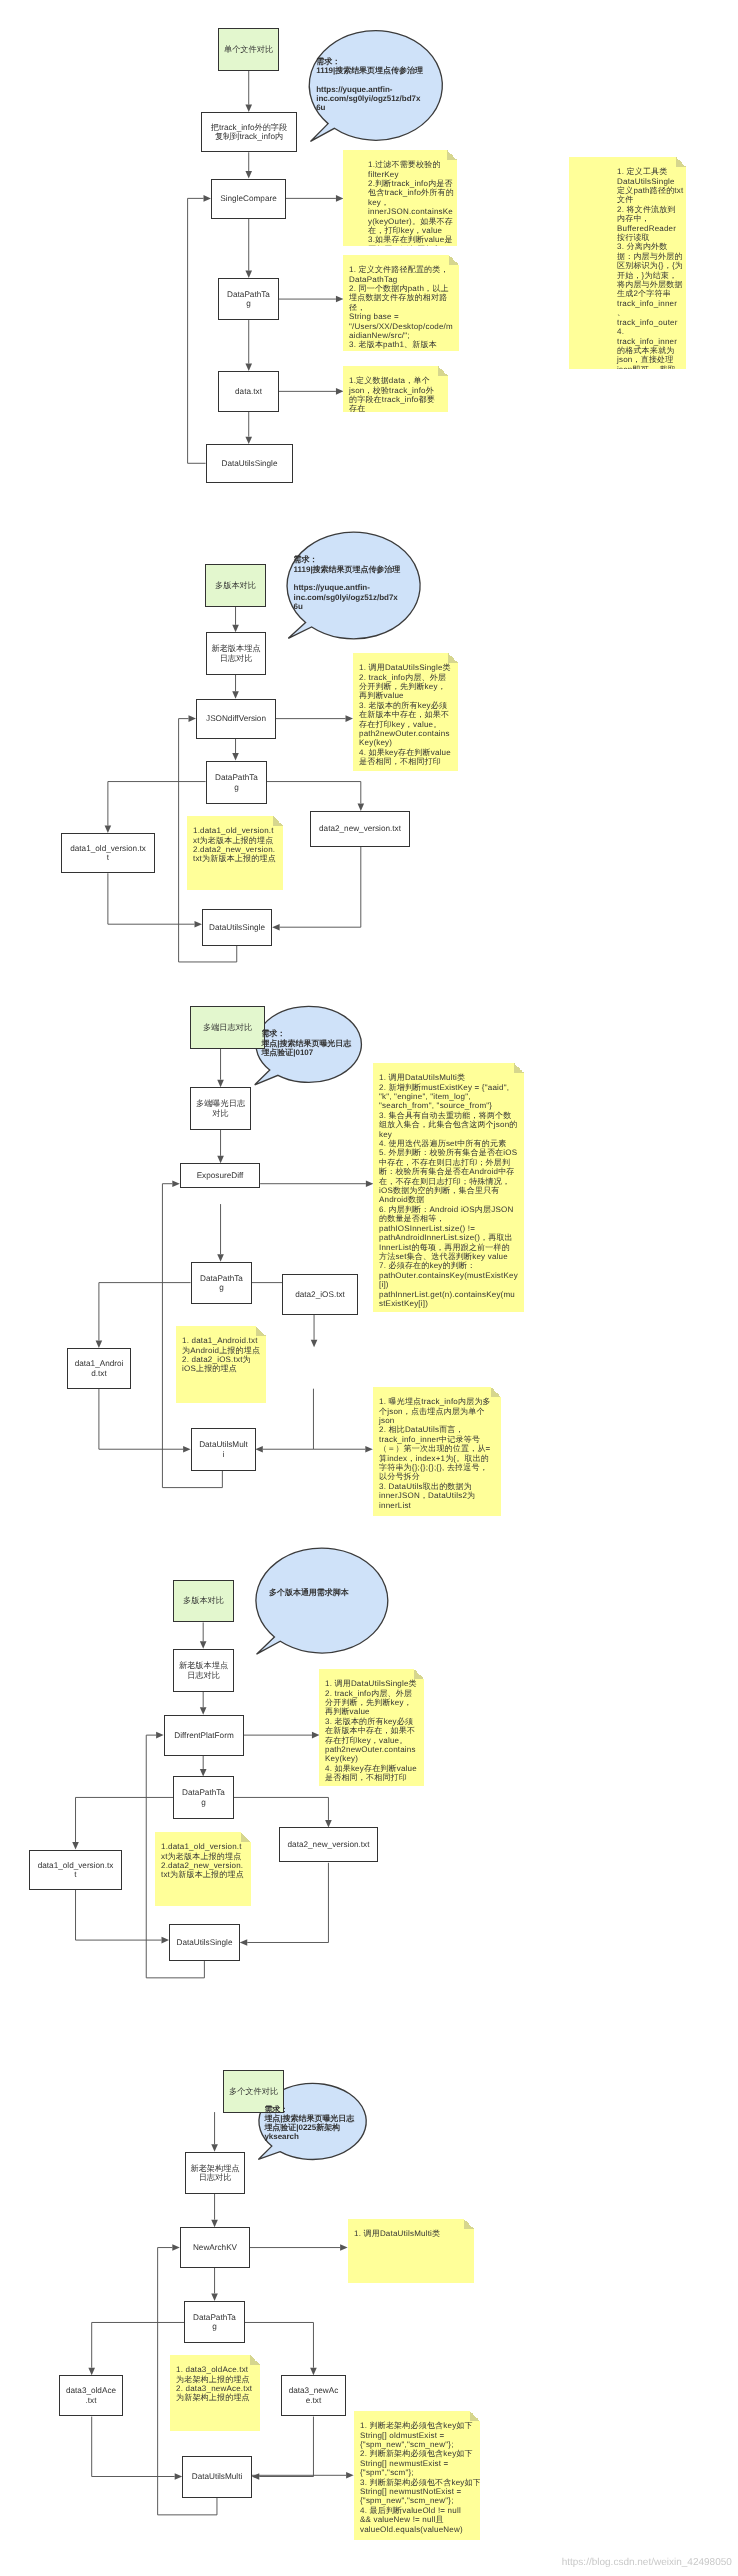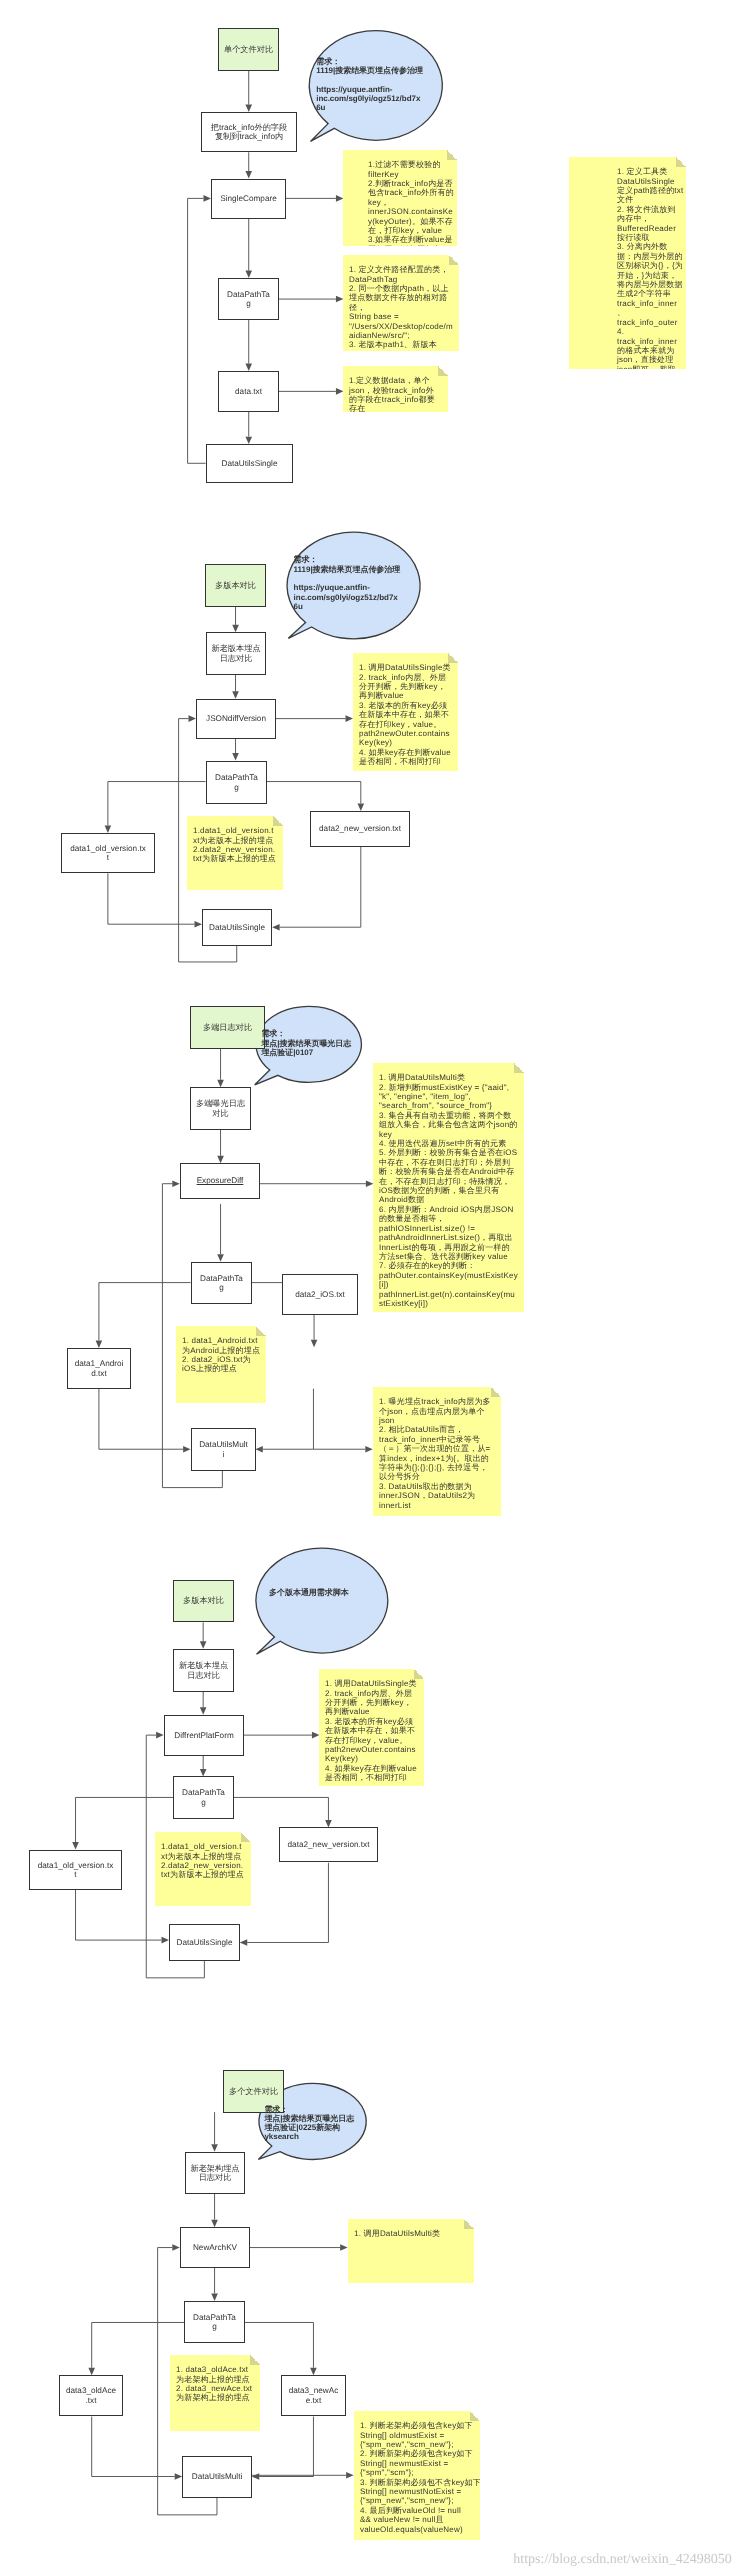--- a/index.html
+++ b/index.html
@@ -16,22 +16,22 @@
     overflow:hidden;overflow-wrap:break-word;}
   .note .fold{position:absolute;top:0;right:0;width:10.2px;height:10.2px;
     background:linear-gradient(225deg,#ffffff 0 50%,#d6d68e 50% 100%);}
   .bubble{position:absolute;box-sizing:border-box;background:transparent;
     border:0;border-radius:50%;color:#333333;font-weight:bold;
     font-size:8px;line-height:9.3px;white-space:pre-wrap;overflow-wrap:break-word;
     letter-spacing:-0.03px;}
   .bubble .btxt{position:absolute;}
   svg.edges{position:absolute;left:0;top:0;width:739px;height:2576px;overflow:visible;
     pointer-events:none;}
-  .wm{position:absolute;right:7.2px;bottom:8.4px;color:#c9c9c9;font-size:14px;
-    font-family:Liberation Serif, serif;}
+  .wm{position:absolute;right:7.2px;bottom:8.4px;color:#c9c9c9;font-size:10px;
+    font-family:Liberation Sans, sans-serif;}
 </style>
 </head>
 <body>
 
 <div id="canvas">
   <svg class="edges" id="edgesvg" viewBox="0 0 1233 4298" width="739" height="2576">
       <polyline points="415,118 415,174.5" fill="none" stroke="#555555" stroke-width="1.6"></polyline>
       <polygon points="415,187 409.5,174.5 420.5,174.5" fill="#555555"></polygon>
       <polyline points="415,254 415,285.5" fill="none" stroke="#555555" stroke-width="1.6"></polyline>
       <polygon points="415,298 409.5,285.5 420.5,285.5" fill="#555555"></polygon>
@@ -181,21 +181,21 @@
 4. 如果key存在判断value是否相同，不相同打印</span><i class="fold"></i></div>
     <div class="note" style="left: 187px; top: 816px; width: 96px; height: 74px;"><span style="display: inline-block; width: 84px;">1.data1_old_version.txt为老版本上报的埋点
 2.data2_new_version.txt为新版本上报的埋点</span><i class="fold"></i></div>
     <div class="bubble" style="left: 287px; top: 532px; width: 133px; height: 107px;"><div class="btxt" style="left: 6.6px; top: 23.4px; width: 107px;">需求：
 1119|搜索结果页埋点传参治理
 
 https://yuque.antfin-inc.com/sg0lyi/ogz51z/bd7x6u</div></div>
     <div class="node green" style="left: 190px; top: 1006px; width: 75px; height: 43px;">多端日志对比</div>
     <div class="node" style="left: 190px; top: 1087px; width: 61px; height: 43px;">多端曝光日志
 对比</div>
-    <div class="node" style="left: 180px; top: 1163px; width: 80px; height: 36px; text-decoration: underline;">ExposureDiff</div>
+    <div class="node" style="left: 180px; top: 1163px; width: 80px; height: 25px;">ExposureDiff</div>
     <div class="node" style="left: 191px; top: 1262px; width: 61px; height: 42px;">DataPathTa
 g</div>
     <div class="node" style="left: 67px; top: 1348px; width: 64px; height: 41px;">data1_Androi
 d.txt</div>
     <div class="node" style="left: 282px; top: 1274px; width: 76px; height: 41px;">data2_iOS.txt</div>
     <div class="node" style="left: 191px; top: 1428px; width: 65px; height: 43px;">DataUtilsMult
 i</div>
     <div class="note" style="left: 373px; top: 1063px; width: 151px; height: 249px;"><span style="display: inline-block; width: 139px;">1. 调用DataUtilsMulti类
 2. 新增判断mustExistKey = {"aaid", "k", "engine", "item_log", "search_from", "source_from"}
 3. 集合具有自动去重功能，将两个数组放入集合，此集合包含这两个json的key

